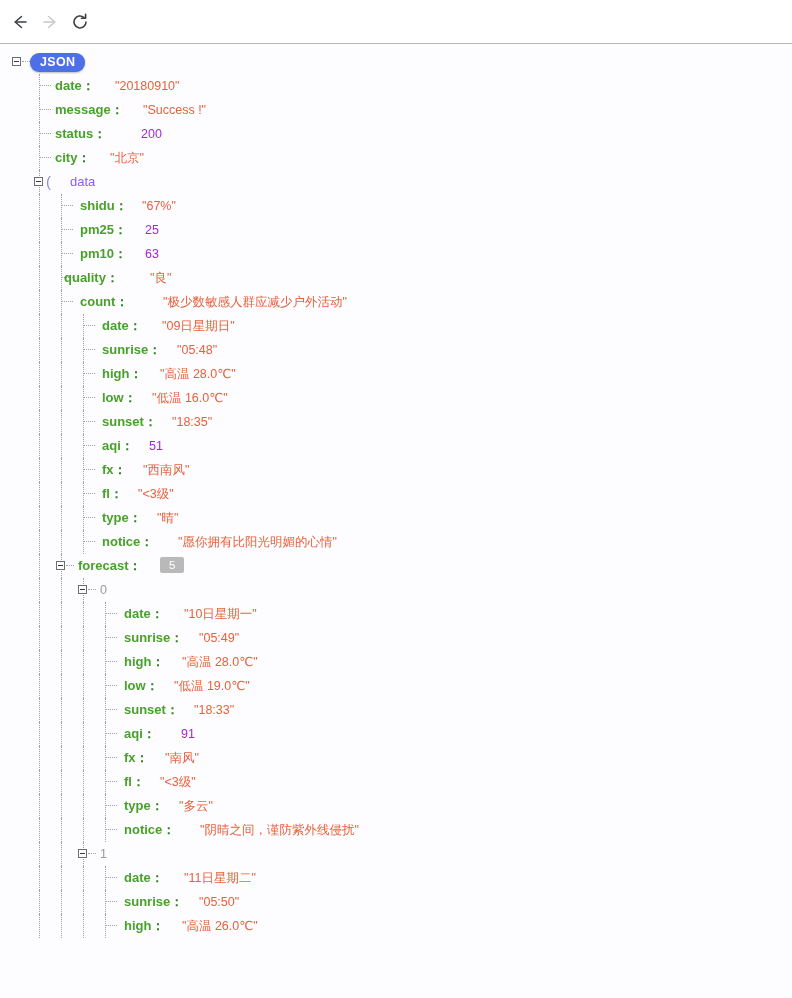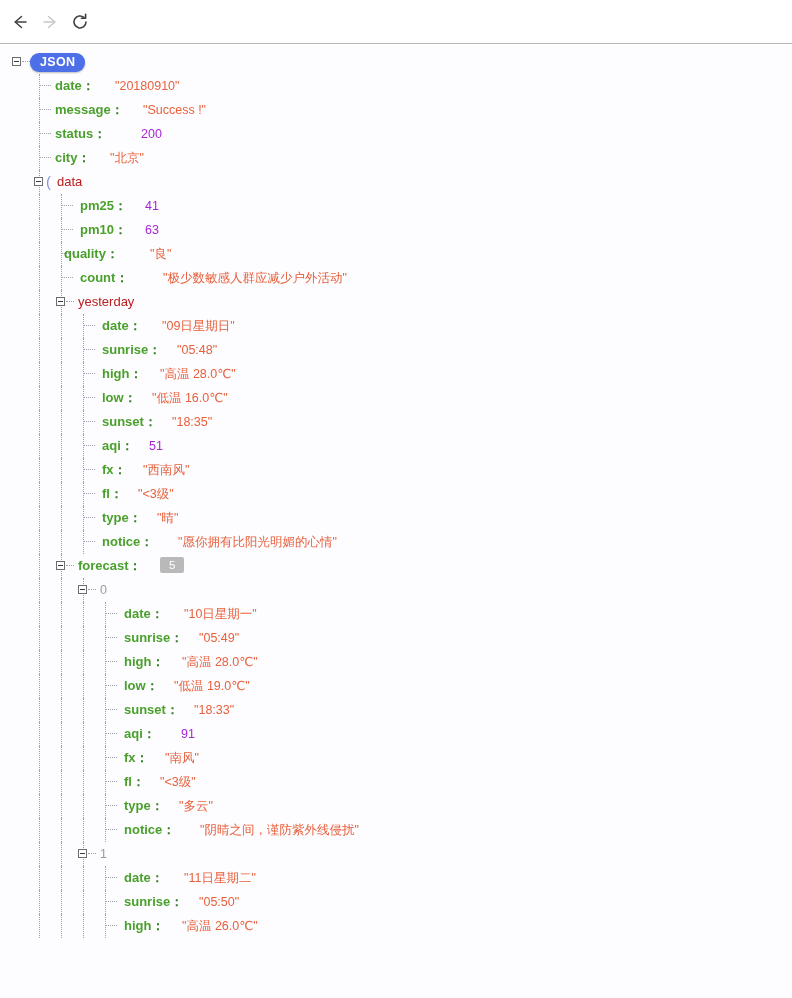--- a/index.html
+++ b/index.html
@@ -132,21 +132,21 @@
   }
 
   .key {
     color: #4aa02c;
     font-weight: bold;
     font-size: 13px;
   }
   .colon { color: #2f7d20; font-weight: bold; }
   .val-string { color: #e8603c; font-size: 12.5px; }
   .val-number { color: #a626d4; font-size: 12.5px; }
-  .node-name  { color: #b91c1c; font-size: 13px; font-weight: normal; }
+  .node-name  { color: #8b5cf6; font-size: 13px; font-weight: normal; margin-left: 13px; }
 
   .cell {
     position: absolute;
     top: 0;
     white-space: nowrap;
   }
 
   .brace {
     color: #8a8fe0;
     font-size: 15px;
@@ -246,27 +246,34 @@
   </div>
 
 
   <div class="row">
     <div class="rail" style="left:39px"></div>
     <div class="expander" style="left:34px"></div>
     <span class="cell brace" style="left:46px">(</span>
     <span class="cell node-name" style="left:57px">data</span>
   </div>
 
+  <div class="row">
+    <div class="rail" style="left:39px"></div>
+      <div class="rail" style="left:61px"></div>
+    <div class="elbow" style="left:62px"></div>
+    <span class="cell" style="left:80px"><span class="key">shidu</span><span class="colon">：</span></span>
+    <span class="cell val-string" style="left:142px">"67%"</span>
+  </div>
 
   <div class="row">
     <div class="rail" style="left:39px"></div>
       <div class="rail" style="left:61px"></div>
     <div class="elbow" style="left:62px"></div>
     <span class="cell" style="left:80px"><span class="key">pm25</span><span class="colon">：</span></span>
-    <span class="cell val-number" style="left:145px">41</span>
+    <span class="cell val-number" style="left:145px">25</span>
   </div>
 
   <div class="row">
     <div class="rail" style="left:39px"></div>
       <div class="rail" style="left:61px"></div>
     <div class="elbow" style="left:62px"></div>
     <span class="cell" style="left:80px"><span class="key">pm10</span><span class="colon">：</span></span>
     <span class="cell val-number" style="left:145px">63</span>
   </div>
 
@@ -280,27 +287,20 @@
 
 
   <div class="row">
     <div class="rail" style="left:39px"></div>
       <div class="rail" style="left:61px"></div>
     <div class="elbow" style="left:62px"></div>
     <span class="cell" style="left:80px"><span class="key">count</span><span class="colon">：</span></span>
     <span class="cell val-string" style="left:163px">"极少数敏感人群应减少户外活动"</span>
   </div>
 
-  <div class="row">
-    <div class="rail" style="left:39px"></div>
-      <div class="rail" style="left:61px"></div>
-    <div class="expander" style="left:56px"></div>
-    <div class="expander-tail" style="left:66px"></div>
-    <span class="cell node-name" style="left:78px">yesterday</span>
-  </div>
 
   <div class="row">
     <div class="rail" style="left:39px"></div>
       <div class="rail" style="left:61px"></div>
       <div class="rail" style="left:83px"></div>
     <div class="elbow" style="left:84px"></div>
     <span class="cell" style="left:102px"><span class="key">date</span><span class="colon">：</span></span>
     <span class="cell val-string" style="left:162px">"09日星期日"</span>
   </div>
 

